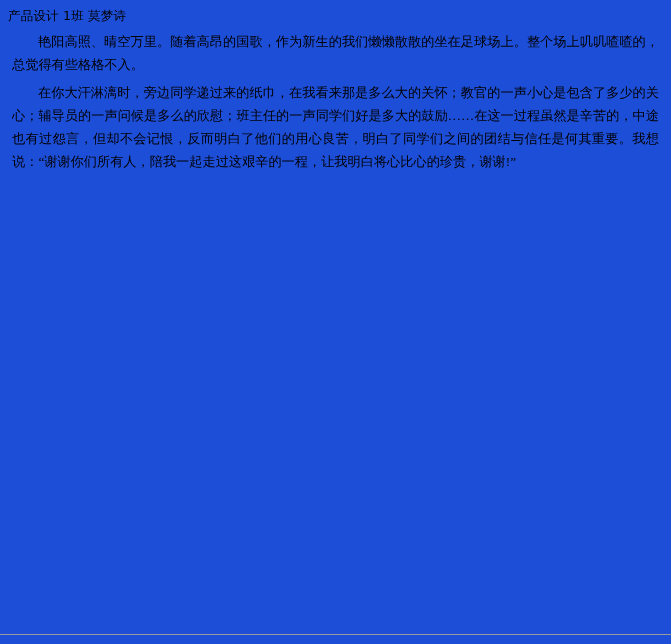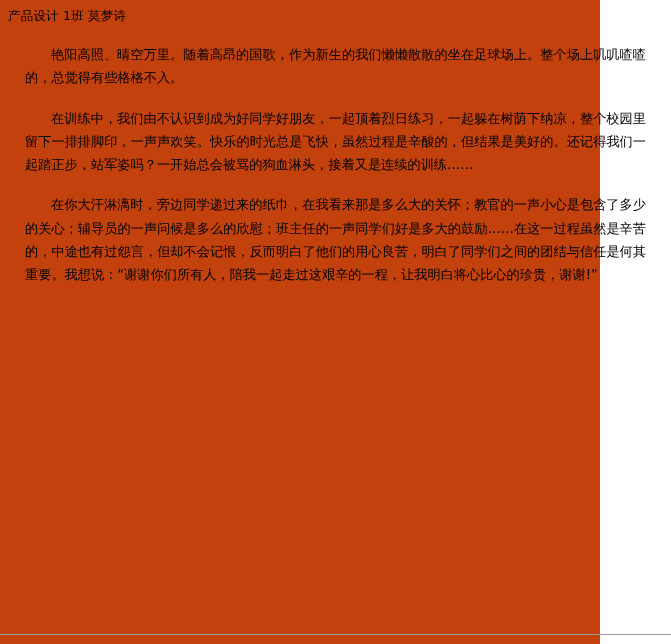--- a/index.html
+++ b/index.html
@@ -9,62 +9,62 @@
   body {
     width: 671px;
     height: 644px;
     background: #ffffff;
     font-family: "DejaVu Sans", "Liberation Sans", sans-serif;
     color: #000000;
     overflow: hidden;
   }
   .page {
     position: relative;
-    width: 600px;
+    width: 671px;
     height: 644px;
     box-sizing: border-box;
-    background: #c2410c;
+    background: #1d4ed8;
   }
   .doc-body {
     position: absolute;
     left: 0;
     top: 0;
     width: 671px;
     padding: 6px 8px 0 8px;
     box-sizing: border-box;
   }
   .heading {
     font-size: 12.5px;
     line-height: 20px;
     margin: 0 0 2px 0;
     white-space: nowrap;
     letter-spacing: 0.2px;
   }
   .para {
     font-size: 13.2px;
     line-height: 23.3px;
-    margin: 17px;
+    margin: 4px;
     text-align: justify;
     text-justify: inter-ideograph;
     text-indent: 26px;
     letter-spacing: 0px;
+    font-family: Liberation Serif, serif;
   }
   .bottom-rule {
     position: absolute;
     left: 0;
     bottom: 9px;
     width: 671px;
     height: 0;
     border-top: 1px solid #9a9a9a;
   }
 </style>
 </head>
 <body>
 
 <div class="page">
   <div class="doc-body">
     <p class="heading">产品设计 1班 莫梦诗</p>
     <p class="para">艳阳高照、晴空万里。随着高昂的国歌，作为新生的我们懒懒散散的坐在足球场上。整个场上叽叽喳喳的，总觉得有些格格不入。</p>
-    <p class="para">在训练中，我们由不认识到成为好同学好朋友，一起顶着烈日练习，一起躲在树荫下纳凉，整个校园里留下一排排脚印，一声声欢笑。快乐的时光总是飞快，虽然过程是辛酸的，但结果是美好的。还记得我们一起踏正步，站军姿吗？一开始总会被骂的狗血淋头，接着又是连续的训练……</p>
     <p class="para">在你大汗淋漓时，旁边同学递过来的纸巾，在我看来那是多么大的关怀；教官的一声小心是包含了多少的关心；辅导员的一声问候是多么的欣慰；班主任的一声同学们好是多大的鼓励……在这一过程虽然是辛苦的，中途也有过怨言，但却不会记恨，反而明白了他们的用心良苦，明白了同学们之间的团结与信任是何其重要。我想说：“谢谢你们所有人，陪我一起走过这艰辛的一程，让我明白将心比心的珍贵，谢谢!”</p>
   </div>
   <div class="bottom-rule"></div>
 </div>
 
 </body></html>

